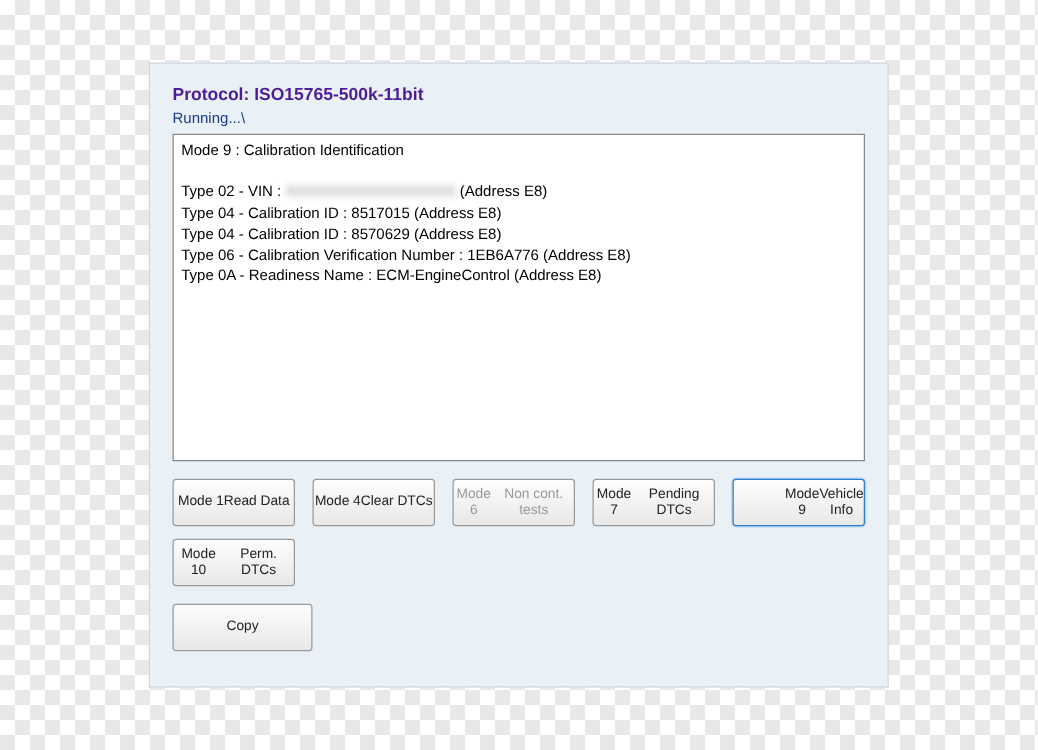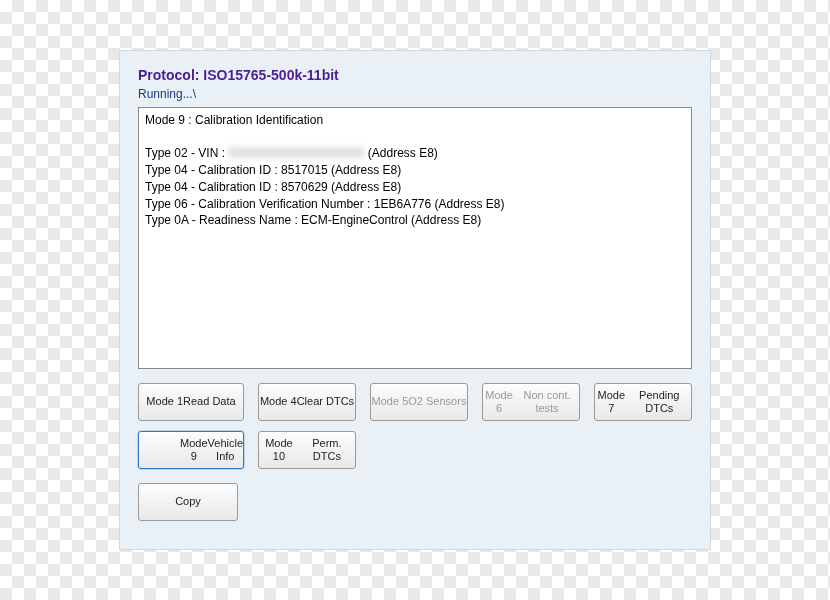--- a/index.html
+++ b/index.html
@@ -97,21 +97,21 @@
       box-shadow: 0 0 0 1px rgba(42,122,208,0.25), 0 1px 0 rgba(255,255,255,0.6) inset;
       padding-left: 41px;
     }
     .bottom-row {
       margin-top: 14px;
       display: flex;
       gap: 14px;
       align-items: center;
     }
     .bottom-row .btn {
-      width: 100px;
+      width: 112px;
     }
     .bottom-row .spacer {
       flex: 1;
     }
     .bottom-row .btn.done {
       width: 104px;
     }
   </style>
 </head>
 <body>
@@ -143,24 +143,20 @@
     <div class="btn">
       <span>Mode 1</span>
       <span>Read Data</span>
     </div>
     <div class="btn">
       <span>Mode 4</span>
       <span>Clear DTCs</span>
     </div>
 
     <div class="btn disabled">
-      <span>Mode 5</span>
-      <span>O2 Sensors</span>
-    </div>
-    <div class="btn disabled">
       <span>Mode 6</span>
       <span>Non cont. tests</span>
     </div>
     <div class="btn">
       <span>Mode 7</span>
       <span>Pending DTCs</span>
     </div>
     <div class="btn selected">
       <span>Mode 9</span>
       <span>Vehicle Info</span>

